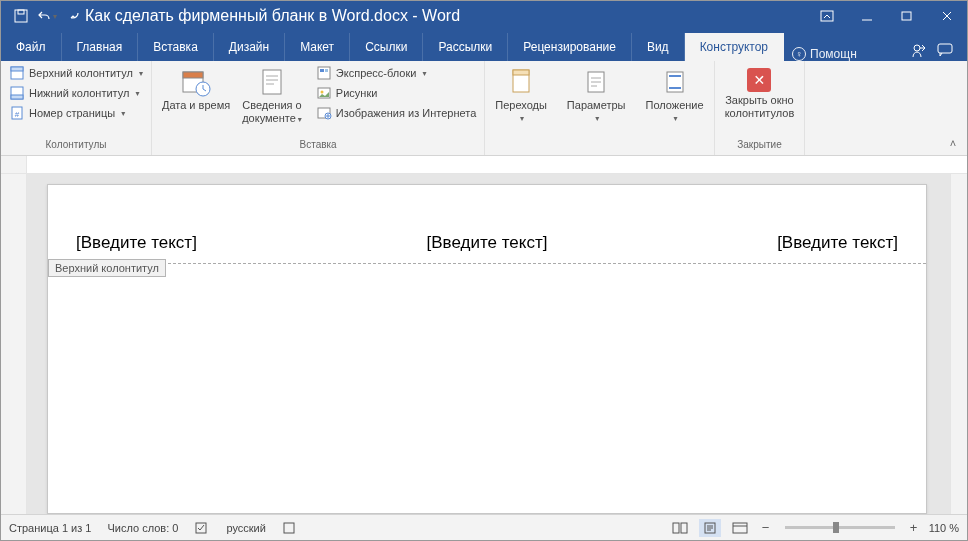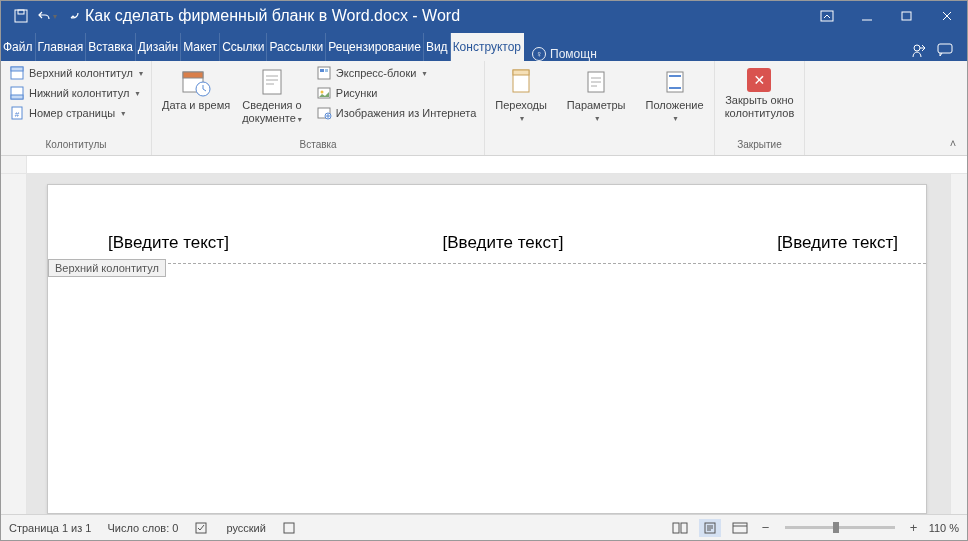--- a/index.html
+++ b/index.html
@@ -6,21 +6,21 @@
 body { width:968px; height:541px; background:#fff; overflow:hidden; border:1px solid #999; position:relative; }
 .titlebar { height:30px; background:#2b579a; color:#fff; display:flex; align-items:center; font-size:12px; }
 .tb-left { display:flex; align-items:center; gap:2px; padding-left:8px; }
 .tb-btn { width:24px; height:24px; display:flex; align-items:center; justify-content:center; cursor:pointer; }
 .tb-btn svg { stroke:#fff; fill:none; }
 .tb-title { flex:1; text-align:left; font-size:16px; }
 .tb-right { display:flex; align-items:center; }
 .tb-sys { width:40px; height:30px; display:flex; align-items:center; justify-content:center; cursor:pointer; }
 .tb-sys svg { stroke:#fff; fill:none; stroke-width:1; }
 .tabsbar { height:30px; background:#2b579a; display:flex; align-items:flex-end; font-size:12px; color:#fff; }
-.tab { padding:0 2px; height:28px; display:flex; align-items:center; border-right:1px solid rgba(255,255,255,0.15); cursor:pointer; white-space:nowrap; }
+.tab { padding:0 15px; height:28px; display:flex; align-items:center; border-right:1px solid rgba(255,255,255,0.15); cursor:pointer; white-space:nowrap; }
 .tab.file { background:#2b579a; }
 .tab.active { background:#f3f3f3; color:#2b579a; }
 .help-box { margin-left:8px; display:flex; align-items:center; gap:4px; opacity:.9; }
 .help-ico { width:14px; height:14px; border:1px solid #fff; border-radius:50%; display:flex; align-items:center; justify-content:center; font-size:9px; }
 .tabs-right { margin-left:auto; display:flex; align-items:center; gap:10px; padding-right:12px; }
 .ribbon { height:95px; background:#f3f3f3; border-bottom:1px solid #d4d4d4; display:flex; font-size:11px; color:#444; position:relative; }
 .group { border-right:1px solid #e1e1e1; display:flex; flex-direction:column; padding:3px 4px 2px; }
 .group-body { flex:1; display:flex; align-items:flex-start; }
 .group-label { text-align:center; font-size:10px; color:#666; height:14px; }
 .vlist { display:flex; flex-direction:column; gap:2px; }
@@ -32,21 +32,21 @@
 .bigbtn-label { font-size:11px; line-height:13px; display:flex; flex-direction:column; align-items:center; }
 .close-ico { width:24px; height:24px; background:#d9534f; border-radius:3px; display:flex; align-items:center; justify-content:center; color:#fff; font-size:14px; margin:2px auto 2px; }
 .ribbon-collapse { position:absolute; right:6px; bottom:4px; width:16px; height:16px; cursor:pointer; color:#666; display:flex; align-items:center; justify-content:center; }
 .ruler { height:18px; background:#fff; border-bottom:1px solid #e5e5e5; display:flex; }
 .ruler-corner { width:26px; background:#f3f3f3; border-right:1px solid #e5e5e5; }
 .doc-area { position:absolute; top:173px; left:0; right:0; bottom:26px; background:#fff; display:flex; }
 .vruler { width:26px; background:#f3f3f3; border-right:1px solid #e5e5e5; }
 .page-wrap { flex:1; background:#e6e6e6; padding:10px 20px 0 20px; overflow:hidden; position:relative; }
 .page { background:#fff; border:1px solid #c7c7c7; width:880px; min-height:330px; position:relative; box-shadow:0 1px 3px rgba(0,0,0,.1); }
 .header-zone { padding:48px 28px 10px; display:flex; justify-content:space-between; font-size:17px; font-family:Arial; color:#000; }
-.ph { cursor:text;margin-left:32px; }
+.ph { cursor:text; }
 .hf-line { border-top:1px dashed #aaa; margin:0; }
 .hf-tag { position:absolute; left:0; top:74px; background:#f1f1f1; border:1px solid #b5b5b5; font-size:11px; color:#555; padding:2px 6px; }
 .vscroll { width:17px; background:#f3f3f3; border-left:1px solid #e5e5e5; }
 .statusbar { position:absolute; left:0; right:0; bottom:0; height:26px; background:#f3f3f3; border-top:1px solid #d4d4d4; display:flex; align-items:center; font-size:11px; color:#444; padding:12px 8px; gap:16px; }
 .sb-right { margin-left:auto; display:flex; align-items:center; gap:8px; }
 .view-btn { width:22px; height:18px; display:flex; align-items:center; justify-content:center; cursor:pointer; }
 .view-btn.active { background:#d5e1f2; }
 .zoom-slider { width:110px; height:3px; background:#c4c4c4; position:relative; margin:0 4px; }
 .zoom-thumb { position:absolute; top:-4px; left:48px; width:6px; height:11px; background:#888; }
 .zoom-btn { width:14px; height:14px; display:flex; align-items:center; justify-content:center; cursor:pointer; font-size:13px; color:#555; }

